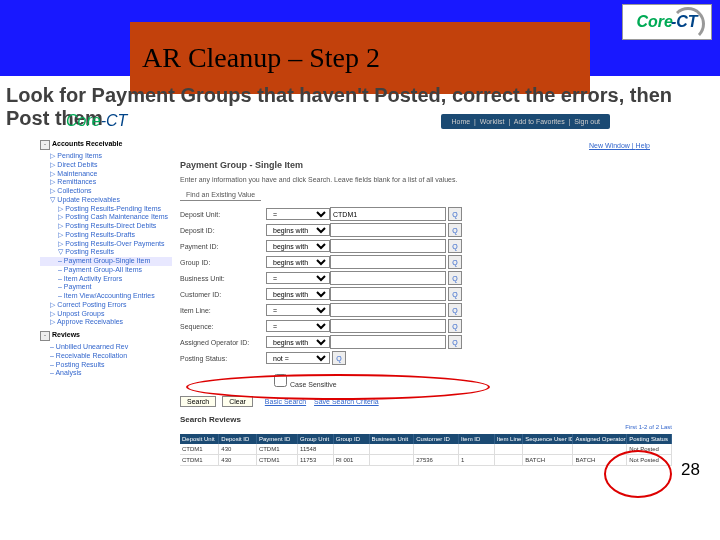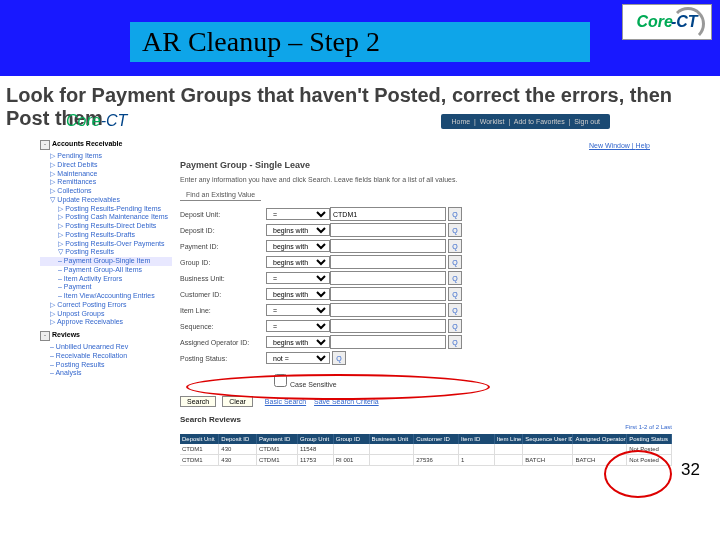--- a/index.html
+++ b/index.html
@@ -1,19 +1,19 @@
 <!DOCTYPE html>
 <html><head>
 <meta charset="utf-8">
 <style>
   html,body{margin:0;padding:0;width:720px;height:540px;background:#fff;font-family:Arial,Helvetica,sans-serif;overflow:hidden}
   .slide{position:relative;width:720px;height:540px}
   
   .banner{position:absolute;top:0;left:0;right:0;height:76px;background:#1818ff}
-  .banner-title{position:absolute;top:22px;left:130px;right:130px;height:40px;background:#0ea5e9;display:flex;align-items:center;padding:0 12px;font-family:"Times New Roman",serif;font-size:28px;color:#000}
+  .banner-title{position:absolute;top:22px;left:130px;right:130px;height:40px;background:#c2410c;display:flex;align-items:center;padding:16px 12px;font-family:"Times New Roman",serif;font-size:28px;color:#000}
   .logo{position:absolute;top:4px;right:8px;width:88px;height:34px;background:#fff;border:1px solid #999;display:flex;align-items:center;justify-content:center;font-style:italic;font-weight:bold}
   .logo .c{color:#0a5;font-size:16px}
   .logo .d{color:#048;font-size:16px;margin-left:-2px}
   .logo .sw{position:absolute;right:6px;top:2px;width:28px;height:28px;border:3px solid #999;border-left-color:transparent;border-bottom-color:transparent;border-radius:50%}
   .instruction{position:absolute;top:84px;left:6px;right:6px;font-weight:bold;font-size:20px;color:#404040}
   
   .shot{position:absolute;top:108px;left:40px;width:640px;height:420px;border:none;font-size:8px;color:#333;overflow:hidden;filter:blur(0.3px)}
   .hdr-logo{position:absolute;top:4px;left:26px;font-style:italic;font-weight:normal;font-size:16px}
   .hdr-logo .g{color:#0a5}.hdr-logo .b{color:#048}
   .hdr-links{position:absolute;top:6px;right:70px;font-size:7px;color:#ccc;background:#1b4a73;padding:4px 10px;border-radius:2px}
@@ -99,21 +99,21 @@
       <div class="item">▷ <span>Unpost Groups</span></div>
       <div class="item">▷ <span>Approve Receivables</span></div>
       <div class="head" style="margin-top:4px"><span class="collapse">-</span><span>Reviews</span></div>
       <div class="item">– <span>Unbilled Unearned Rev</span></div>
       <div class="item">– <span>Receivable Recollation</span></div>
       <div class="item">– <span>Posting Results</span></div>
       <div class="item">– <span>Analysis</span></div>
     </div>
 
     <div class="form">
-      <h4>Payment Group - Single Leave</h4>
+      <h4>Payment Group - Single Item</h4>
       <div class="hint">Enter any information you have and click Search. Leave fields blank for a list of all values.</div>
       <div class="tab">Find an Existing Value</div>
       <div id="rows">
           <div class="row">
             <label>Deposit Unit:</label>
             <select class="op"><option>=</option></select> 
             <input class="val" type="text" value="CTDM1" style="">
             <span class="lk">Q</span>
           </div>
           <div class="row">
@@ -224,14 +224,14 @@
               <div class="c11">Not Posted</div>
             </div>
           </div>
       </div>
     </div>
 
     <div class="oval ov1"></div>
     <div class="oval ov2"></div>
   </div>
 
-  <div class="pagenum">32</div>
+  <div class="pagenum">28</div>
 </div>
 
 </body></html>

